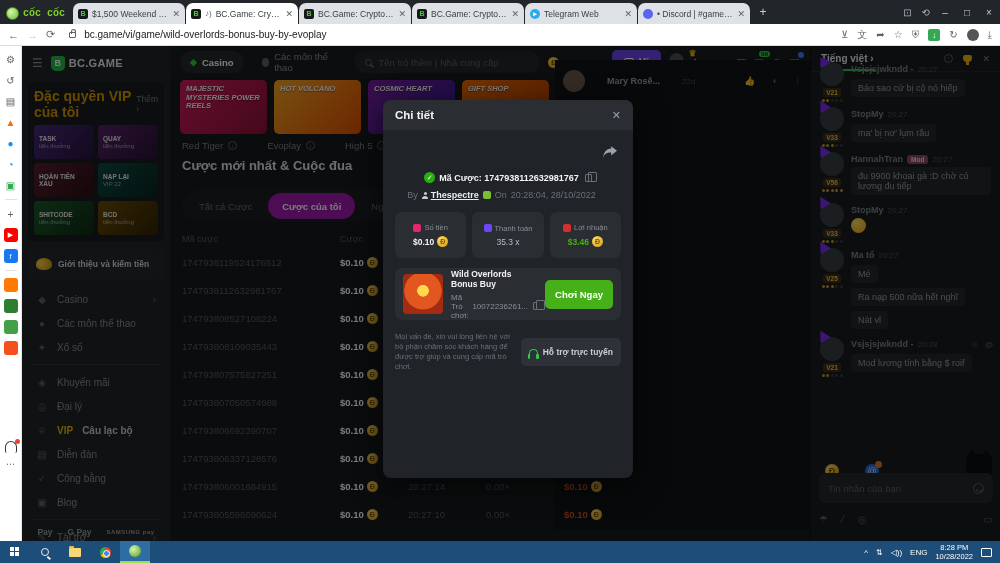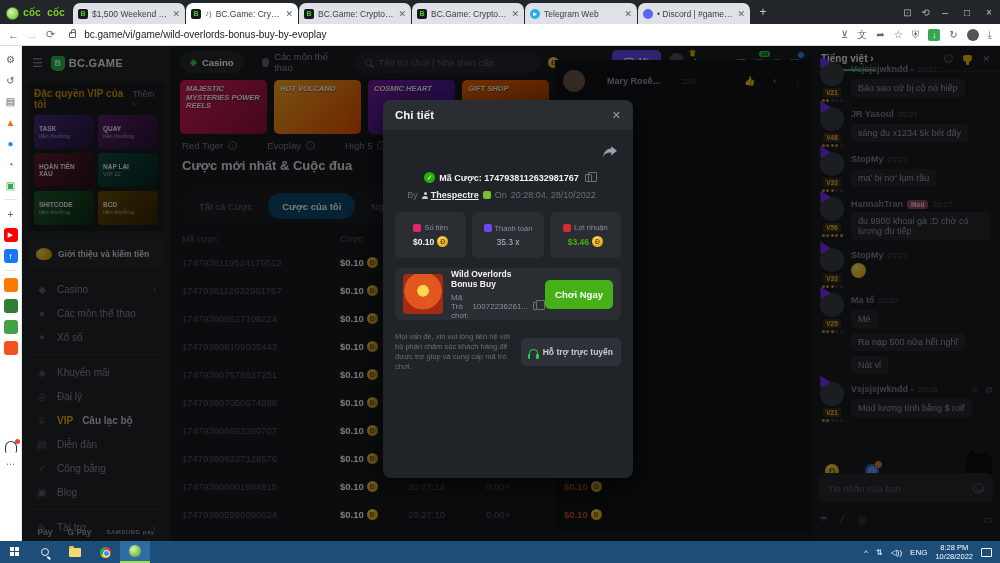--- a/index.html
+++ b/index.html
@@ -55,21 +55,21 @@
 
   
   .bcside { position:absolute; left:0; top:0; width:148px; height:495px; background:#232528; }
   .sidetop { height:34px; display:flex; align-items:center; gap:8px; padding:0 10px; }
   .burger { color:#8a9099; font-size:12px; }
   .bclogo { display:flex; align-items:center; gap:4px; }
   .bclogo .sh { width:14px; height:15px; background:#29bf4c; border-radius:3px 3px 5px 5px; color:#fff; font-size:9px; font-weight:bold; text-align:center; line-height:15px; }
   .bclogo .lt { color:#e9ecef; font-weight:bold; font-size:11px; letter-spacing:0.3px; }
   .vipbox { margin:2px 6px; background:#1a1c1f; border-radius:6px; padding:6px; }
   .viphead { display:flex; align-items:center; justify-content:space-between; margin-bottom:5px; }
-  .viptitle { color:#d79a00; font-size:10px; font-weight:bold; }
+  .viptitle { color:#d79a00; font-size:14px; font-weight:bold; }
   .vipmore { color:#7d848d; font-size:8.5px; }
   .tilegrid { display:grid; grid-template-columns:1fr 1fr; gap:4px; }
   .tile { height:34px; border-radius:4px; padding:4px 5px; display:flex; flex-direction:column; justify-content:center; overflow:hidden; }
   .tile .tl { color:#f2f3f5; font-size:6.5px; font-weight:bold; line-height:7.5px; }
   .tile .ts { color:rgba(255,255,255,0.55); font-size:6px; }
   .refer { margin:8px 6px; background:#26282c; border-radius:6px; height:30px; display:flex; align-items:center; gap:6px; padding:0 8px; }
   .coins { width:16px; height:12px; background:radial-gradient(circle at 30% 40%, #ffd84d, #c98d00); border-radius:50% 50% 40% 40%; }
   .refer .rl { color:#d6dadf; font-size:8.5px; font-weight:bold; }
   .menu { margin-top:6px; }
   .mi { height:24px; display:flex; align-items:center; gap:9px; padding:0 14px; color:#8a9099; font-size:10px; }
@@ -118,21 +118,21 @@
   .reviewpanel { position:absolute; left:385px; top:14px; width:255px; height:470px; background:#121316; }
   .revrow { display:flex; align-items:center; gap:22px; padding:10px 8px; }
   .ravatar { width:22px; height:22px; border-radius:50%; background:#6b5a4d; }
   .rname { color:#9aa1a9; font-size:9px; font-weight:bold; }
   .rtime { color:#4b5157; font-size:8px; }
   .ract { margin-left:auto; display:flex; gap:16px; color:#5c636b; font-size:9px; }
 
   .secttl { position:absolute; left:12px; top:112px; color:#dfe3e8; font-size:13px; font-weight:bold; }
   .bettabs { position:absolute; left:12px; top:144px; height:32px; background:#1d1f23; border-radius:17px; display:flex; align-items:center; padding:3px; gap:2px; }
   .btab { height:26px; border-radius:14px; display:flex; align-items:center; padding:0 14px; font-size:9.5px; color:#6a7078; white-space:nowrap; }
-  .btab.on { background:#0c4a6e; color:#fff; font-weight:bold; }
+  .btab.on { background:#a21caf; color:#fff; font-weight:bold; }
   .thead { position:absolute; left:12px; top:188px; width:600px; display:flex; color:#565d66; font-size:9px; }
   .trows { position:absolute; left:12px; top:202px; width:600px; }
   .trow { height:28px; display:flex; align-items:center; font-size:9.5px; }
   .c-id { width:158px; color:#565d66; overflow:hidden; white-space:nowrap; }
   .c-bet { width:68px; color:#fff; font-weight:bold; display:flex; align-items:center; gap:3px; }
   .c-time { width:78px; color:#565d66; }
   .c-pay { width:78px; color:#565d66; }
   .c-prof { width:90px; color:#cf5420; font-weight:bold; display:flex; align-items:center; gap:3px; }
   .showmore { position:absolute; left:150px; top:512px; color:#7d848d; font-size:9.5px; }
 
@@ -428,21 +428,21 @@
         <div class="pill casino">
           <span class="dia">◆</span>
           <span>Casino</span>
         </div>
         <div class="pill sports">
           <span class="ball2"></span>
           <span>Các môn thể thao</span>
         </div>
         <div class="search">
           <span class="mag"></span>
-          <span>Tên trò chơi | Nhà thao cấp</span>
+          <span>Tên trò thêm | Nhà cung cấp</span>
         </div>
         <div class="cur">
           <span class="dcoin">Ð</span>
           <span>DOGE</span>
           <span class="chev">⌄</span>
         </div>
         <div class="wallet">
           <span class="wic"></span>
           <span>Ví</span>
         </div>
@@ -593,42 +593,20 @@
                 <i></i>
                 <i></i>
               </span>
             </div>
             <div class="mbody">
               <div class="mname">
                 <span>Vsjsjsjwkndd -</span>
                 <span class="mtime">20:27</span>
               </div>
               <div><span class="bub">Báo sao cứ bị cộ nó hiếp</span></div>
-            </div>
-          </div>
-          <div class="cmsg">
-            <div class="avcol">
-              <div class="cav">
-                <span class="hat"></span>
-              </div>
-              <span class="vbadge">V48</span>
-              <span class="ldots">
-                <i class="f"></i>
-                <i class="f"></i>
-                <i class="f"></i>
-                <i class="f"></i>
-                <i></i>
-              </span>
-            </div>
-            <div class="mbody">
-              <div class="mname">
-                <span>JR Yasoul</span>
-                <span class="mtime">20:27</span>
-              </div>
-              <div><span class="bub">sáng đu x1234 5k bét đấy</span></div>
             </div>
           </div>
           <div class="cmsg">
             <div class="avcol">
               <div class="cav">
                 <span class="hat"></span>
               </div>
               <span class="vbadge">V33</span>
               <span class="ldots">
                 <i class="f"></i>

